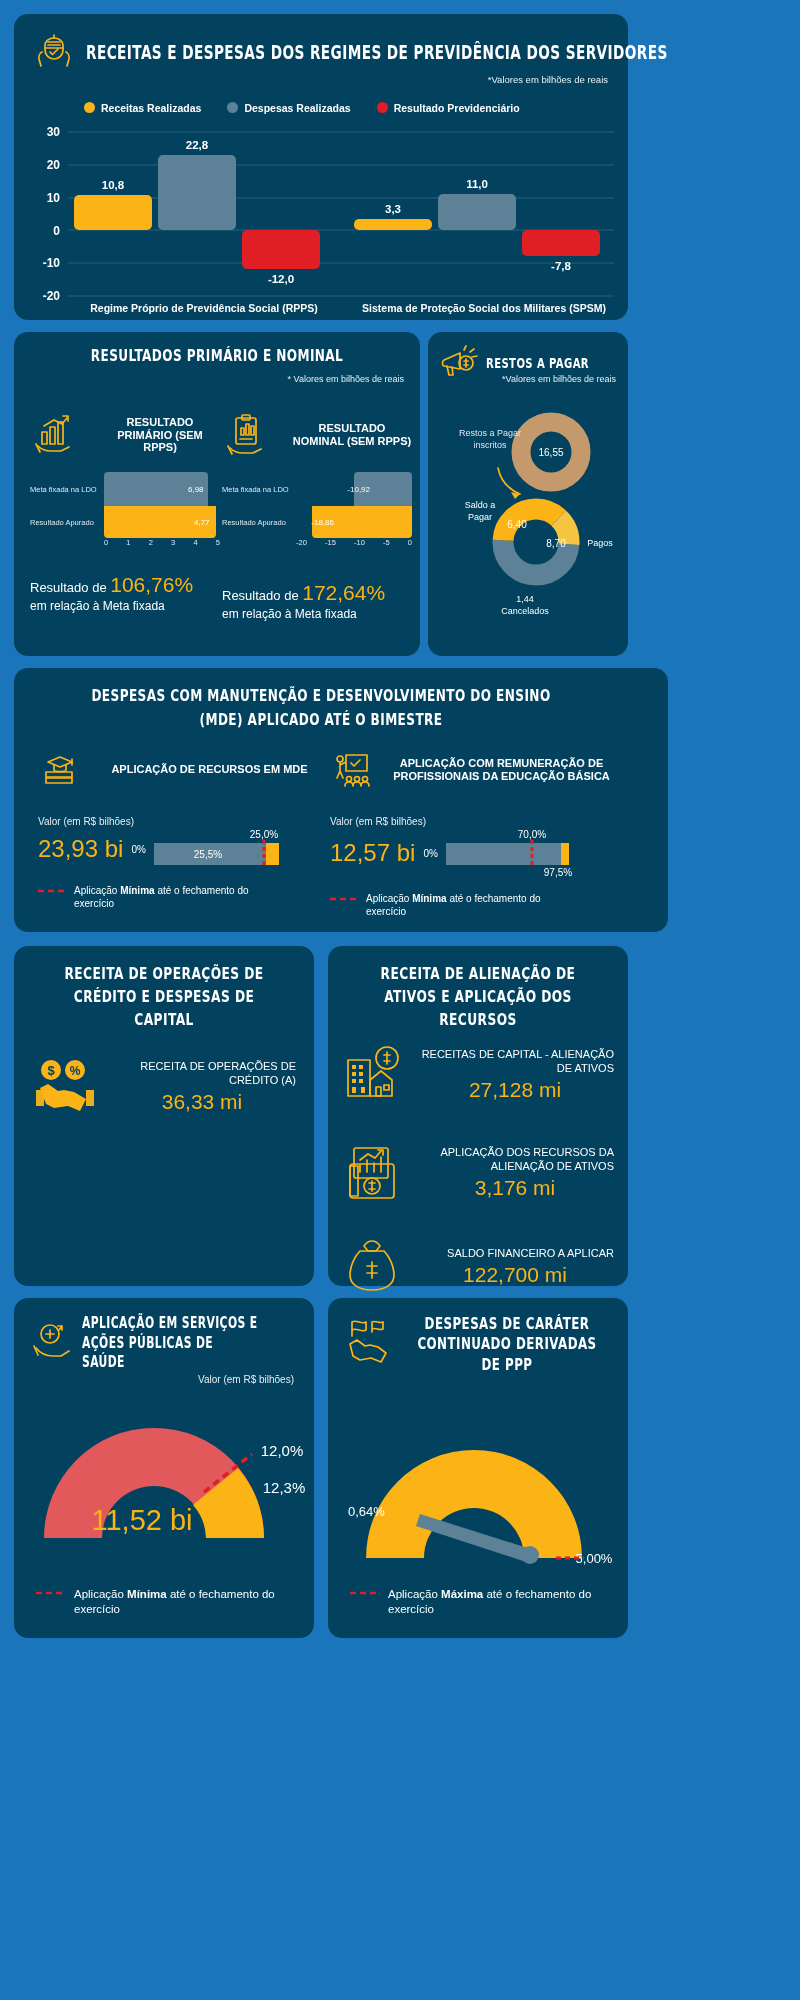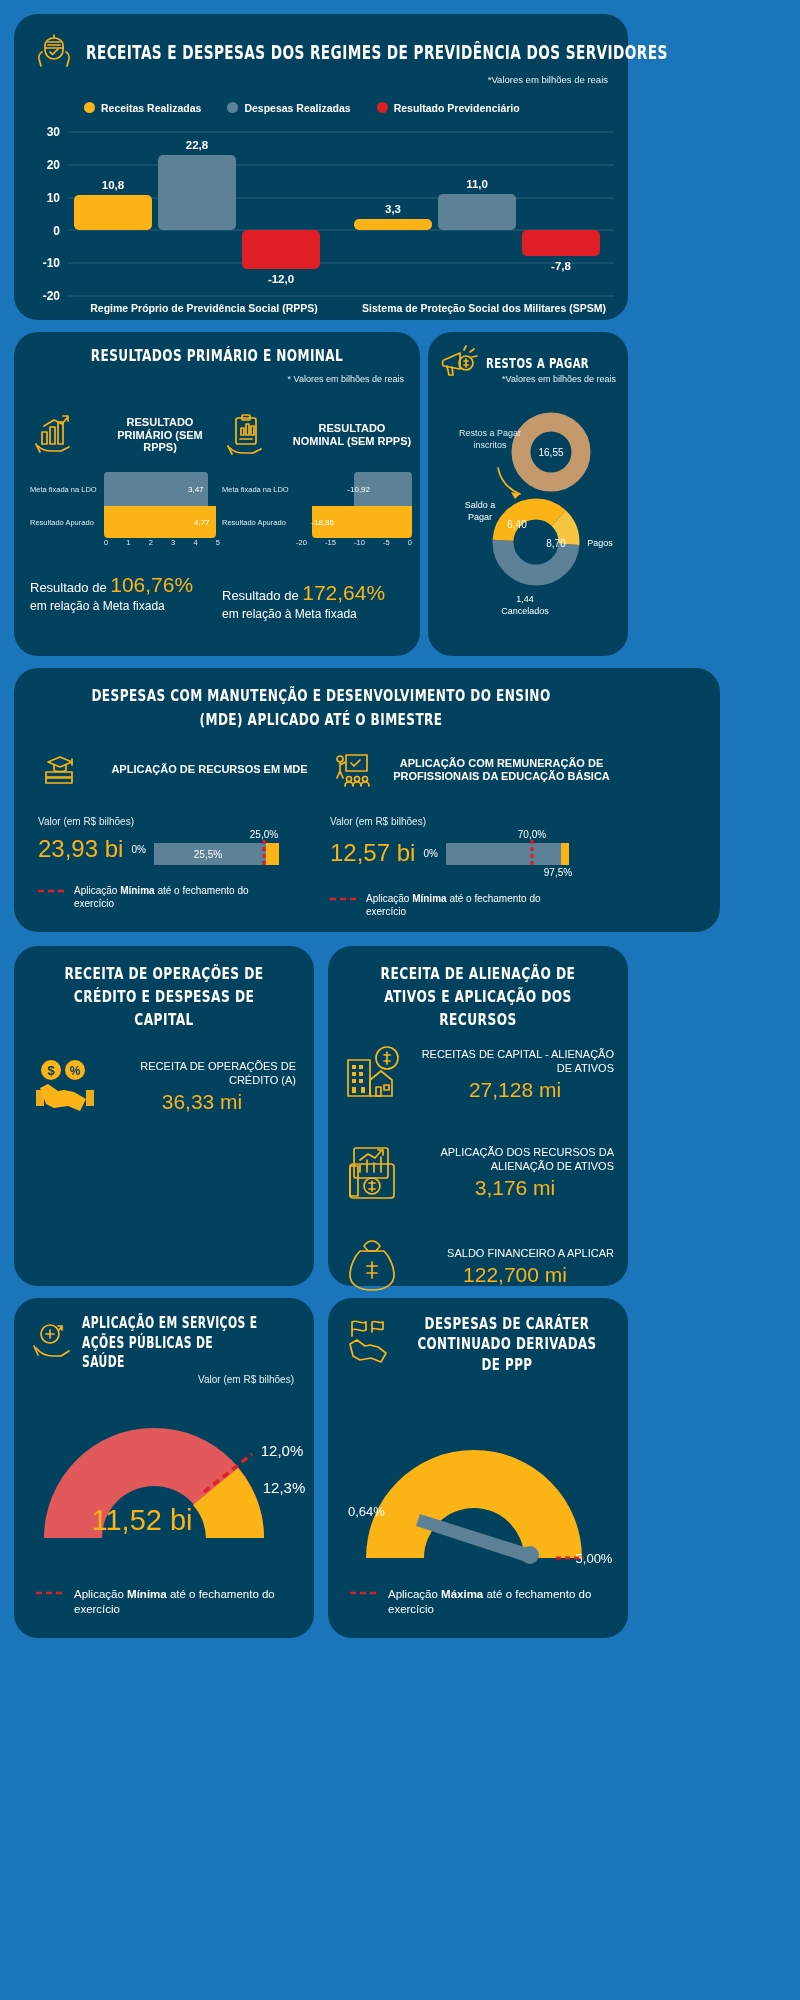--- a/index.html
+++ b/index.html
@@ -5,21 +5,21 @@
   * { margin:0; padding:0; box-sizing:border-box; }
   body {
     width:800px; height:2000px;
     background:#1b75ba;
     font-family:"Liberation Sans", sans-serif;
     overflow:hidden;
     position:relative;
   }
   .panel {
     background:#03425f;
-    border-radius:24px;
+    border-radius:14px;
     position:absolute;
   }
   .cond-title {
     font-family:"DejaVu Sans Condensed","Liberation Sans Narrow","Liberation Sans",sans-serif;
     font-weight:700;
     letter-spacing:.5px;
     color:#fff;
     text-transform:uppercase;
     transform:scaleX(.80);
     transform-origin:left center;
@@ -56,21 +56,21 @@
   .pct-line b { font-size:21px; font-weight:400; color:#fbb316; }
   .pct-sub { font-size:12px; color:#fff; margin-top:2px; }
 
   
   #p3 { left:428px; top:332px; width:200px; height:324px; }
   #p3 .hdr { position:absolute; left:10px; top:12px; display:flex; align-items:center; gap:6px; }
   #p3 .ttl { font-size:14px; }
   #p3 .sub { position:absolute; right:12px; top:42px; font-size:9px; color:#e9f0f5; text-align:right; line-height:1.25; }
 
   
-  #p4 { left:14px; top:668px; width:706px; height:264px; }
+  #p4 { left:14px; top:668px; width:654px; height:264px; }
   #p4 .ttl { position:absolute; top:16px; left:28px; width:558px; text-align:center; font-size:16px; line-height:1.5; white-space:normal; transform:scaleX(.84); transform-origin:center top; }
   .mde-col { position:absolute; top:78px; width:290px; }
   .mde-head { display:flex; align-items:center; gap:9px; height:48px; }
   .mde-head .txt { color:#fff; font-weight:700; font-size:11px; line-height:1.2; flex:1; text-align:center; }
   .mde-val { font-size:24px; color:#fbb316; }
   .leg-dash { display:flex; gap:8px; align-items:flex-start; margin-top:16px; font-size:10px; color:#fff; line-height:1.25; }
 
   
   #p5 { left:14px; top:946px; width:300px; height:340px; }
   #p6 { left:328px; top:946px; width:300px; height:340px; }
@@ -172,21 +172,21 @@
         <path class="ico" d="M33 6h5v5"></path>
         <path class="ico" d="M8 36c3 3 8 5 13 5h10l8-4"></path>
         <path class="ico" d="M6 34l4 8"></path>
       </svg>
       <div class="txt">RESULTADO PRIMÁRIO (SEM RPPS)</div>
     </div>
     <div class="bar-row" style="margin-top:6px;">
       <div class="cap">Meta fixada na LDO</div>
       <div class="barbox">
         <div class="bar" style="left:0; width:104px; background:#5d8196; border-radius:4px 4px 0 0;"></div>
-        <div class="val" style="left:84px;">3,47</div>
+        <div class="val" style="left:84px;">6,98</div>
       </div>
     </div>
     <div class="bar-row" style="height:32px;">
       <div class="cap">Resultado Apurado</div>
       <div class="barbox">
         <div class="bar" style="left:0; width:112px; background:#fbb316; border-radius:0 0 4px 4px;"></div>
         <div class="val" style="left:90px;">4,77</div>
       </div>
     </div>
     <div class="ticks" style="margin-left:74px; width:116px;">

